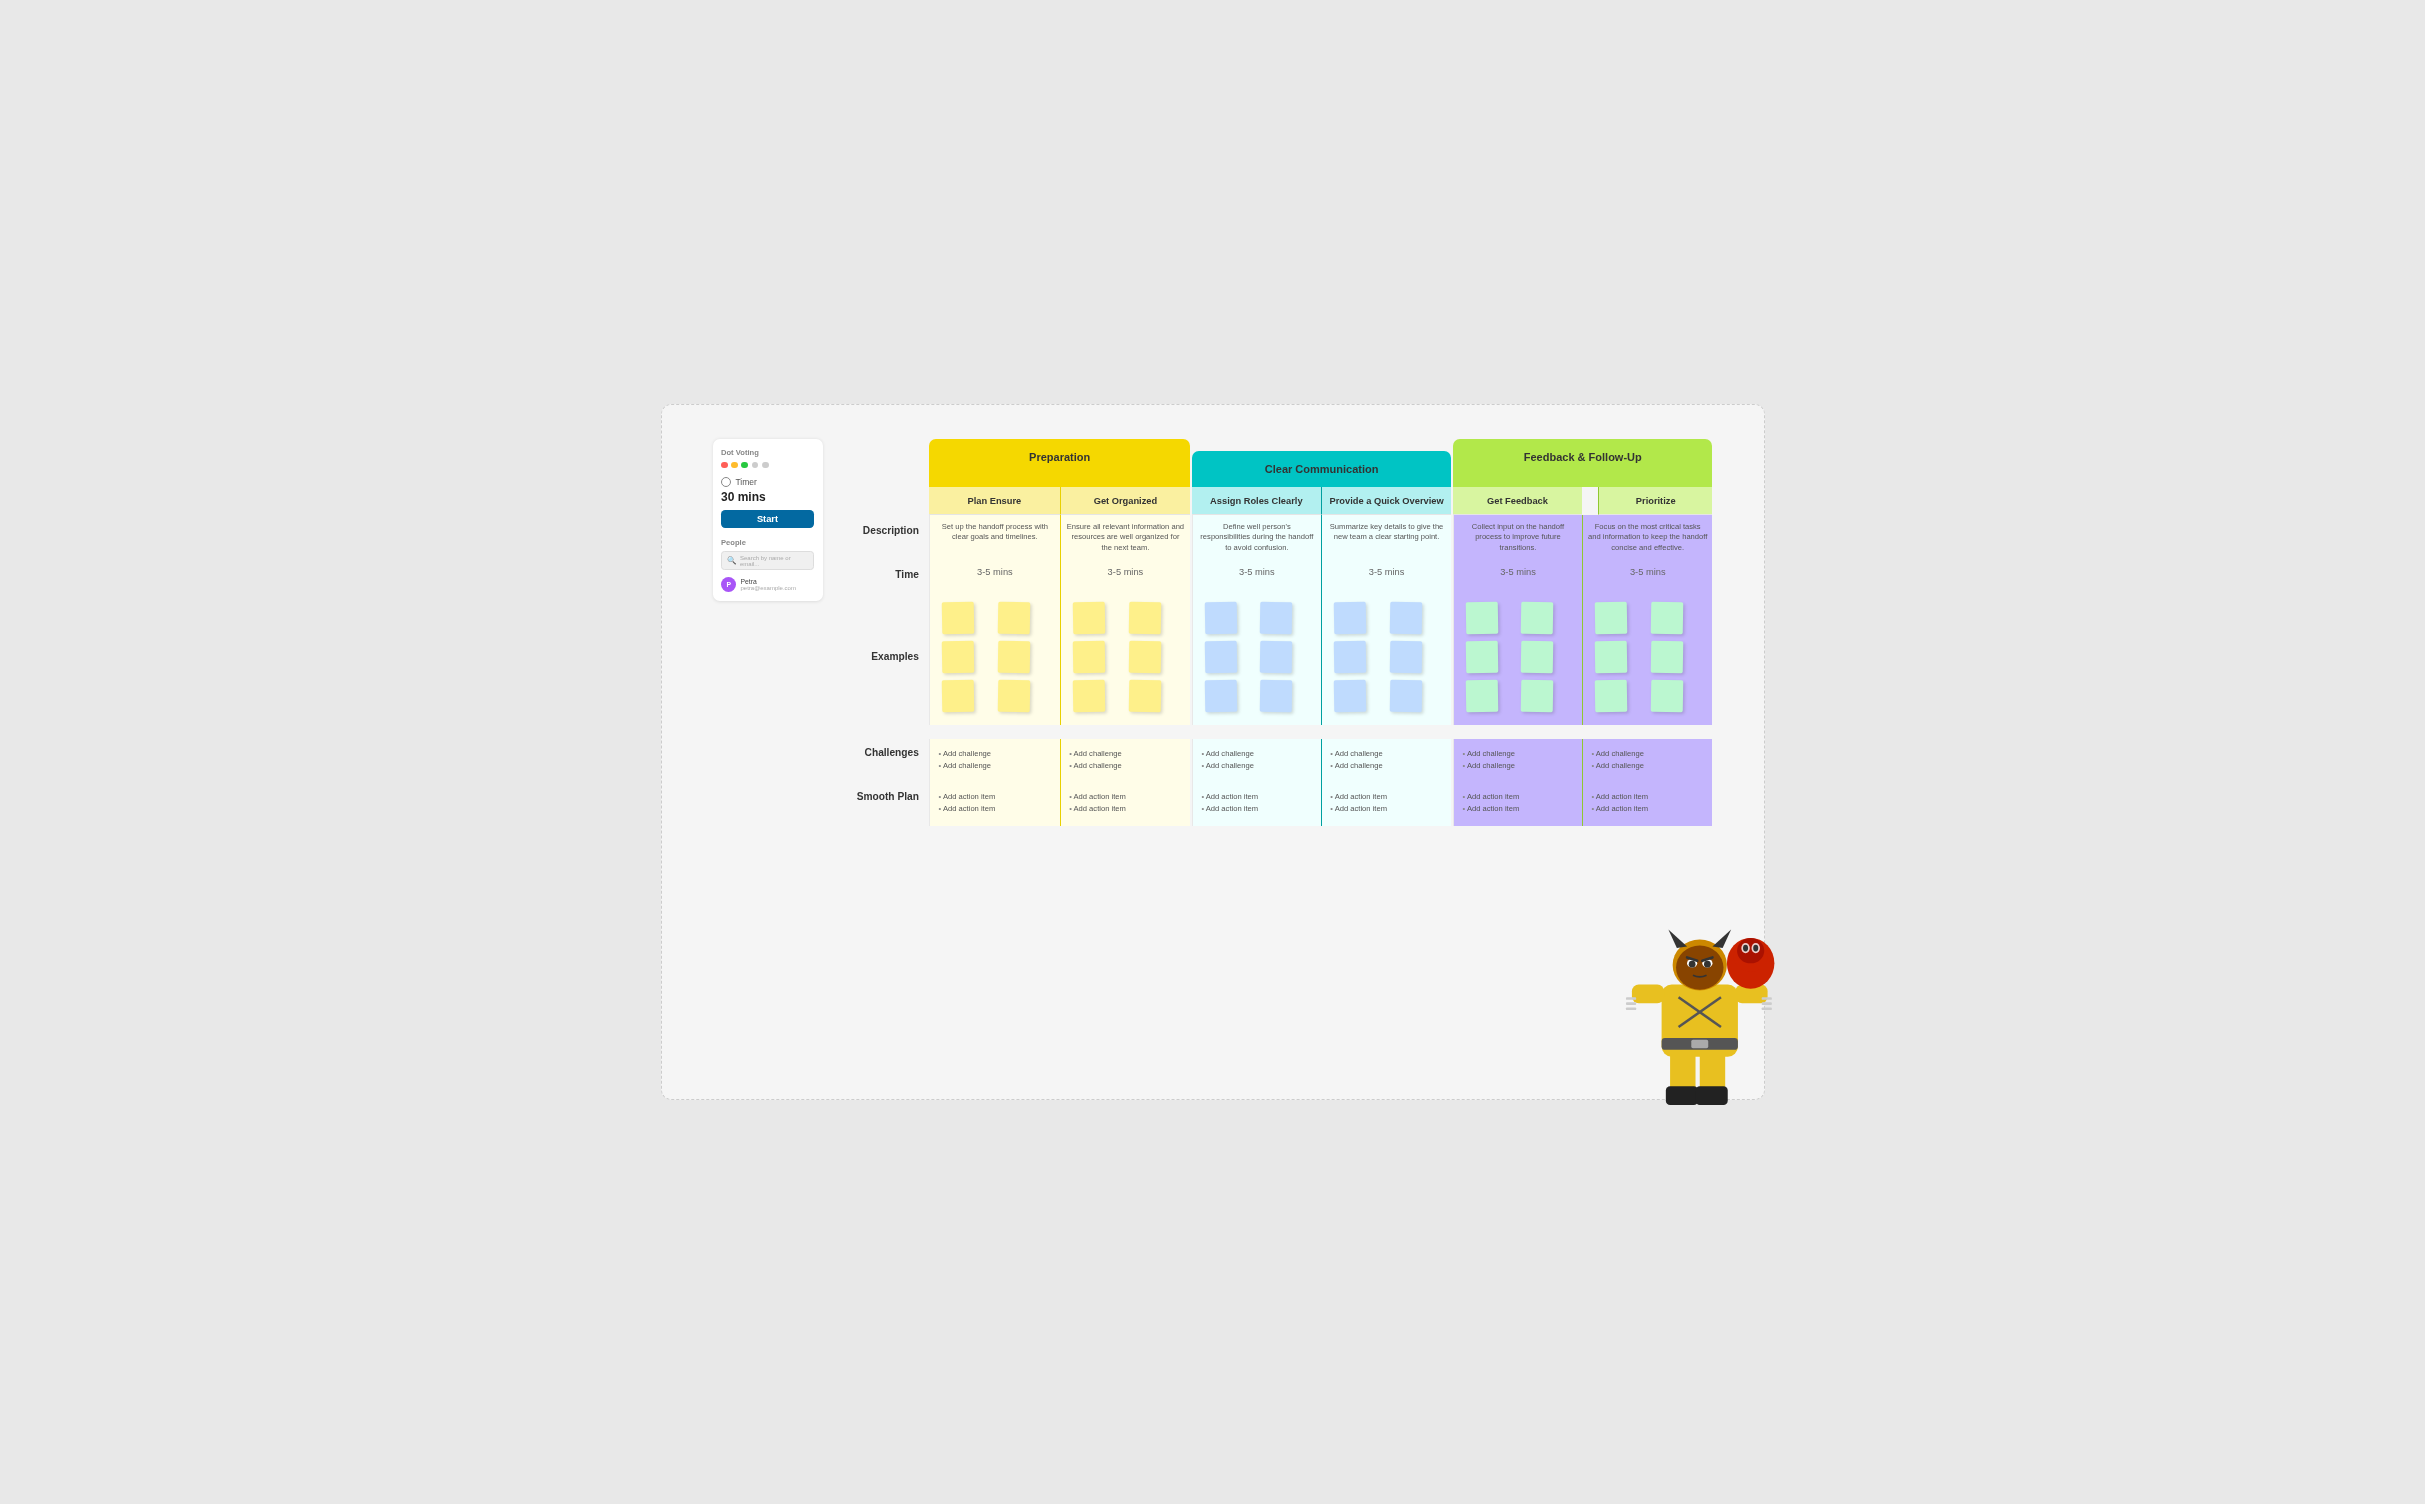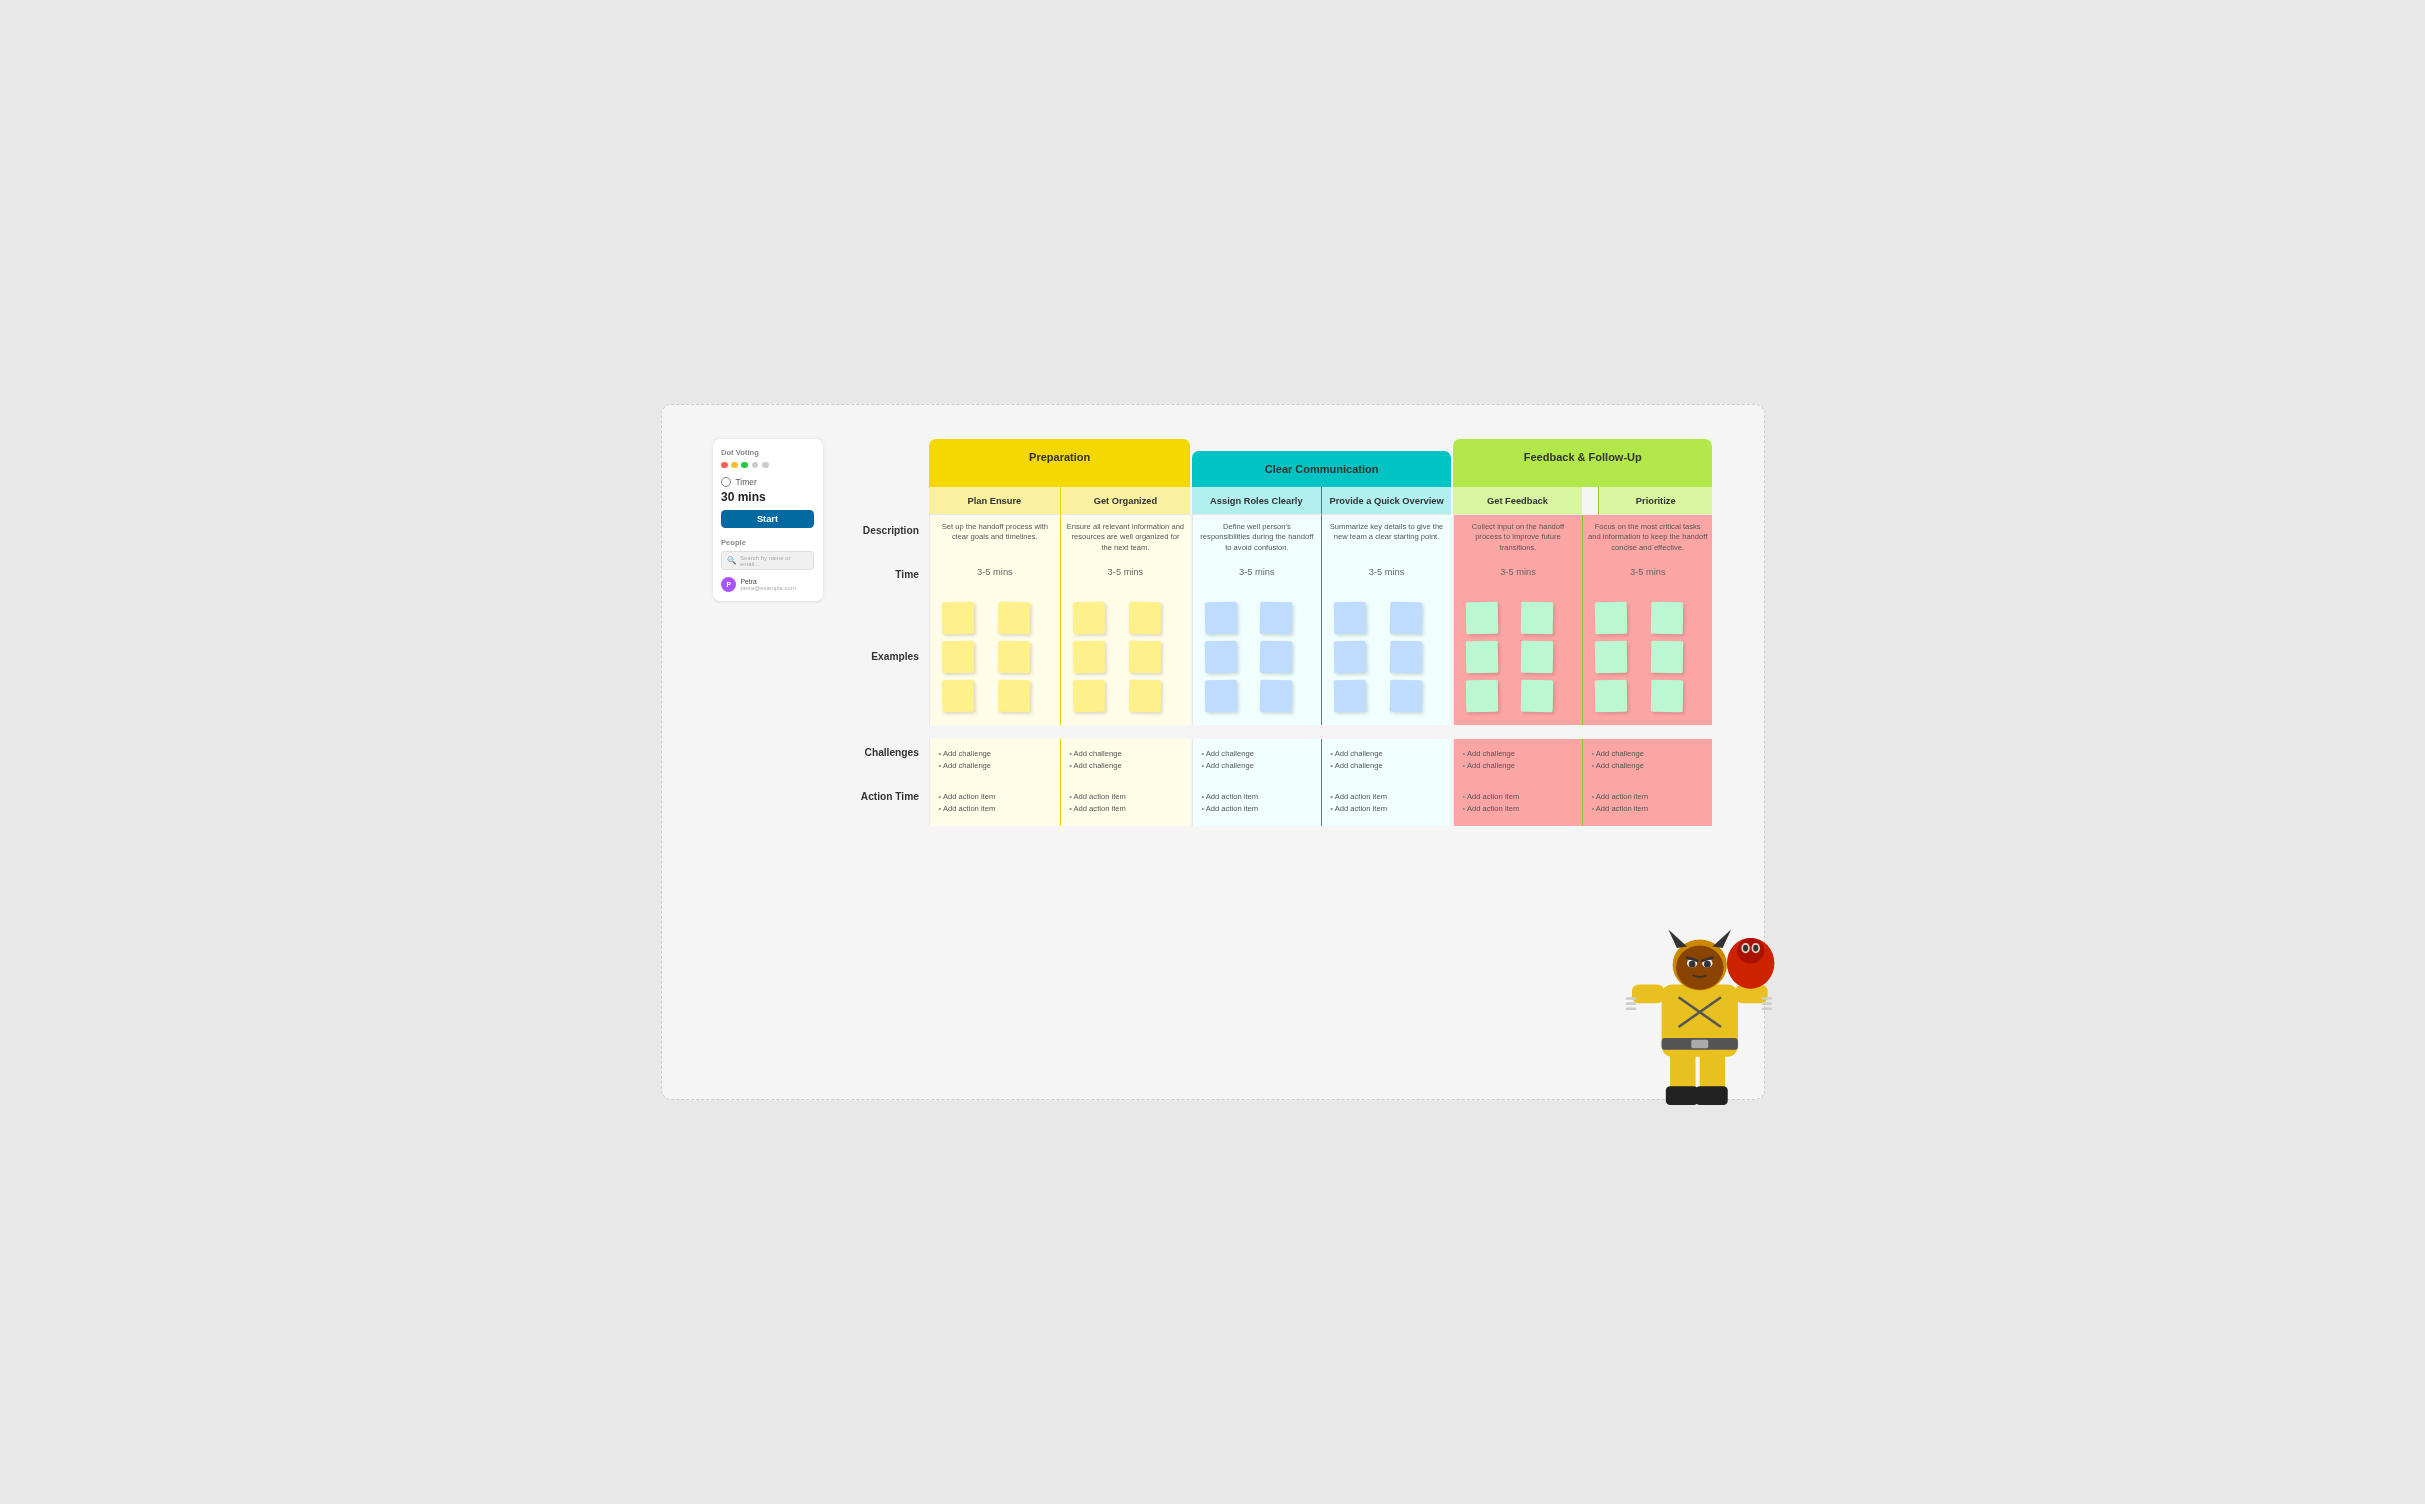--- a/index.html
+++ b/index.html
@@ -176,21 +176,21 @@
       justify-content: flex-end;
       padding-right: 10.2px;
     }
     .grid-cell {
       padding: 6.8px 5.1px;
       vertical-align: top;
       border-left: 0.8px solid #e8e8e8;
     }
     .grid-cell-prep { background: #fffde8; }
     .grid-cell-clear { background: #f0fffe; }
-    .grid-cell-feedback { background: #fca5a5; }
+    .grid-cell-feedback { background: #c4b5fd; }
     .desc-text {
       font-size: 7.6px;
       color: #555;
       text-align: center;
       line-height: 1.4;
     }
     .time-text {
       font-size: 9.3px;
       color: #666;
       text-align: center;
@@ -462,21 +462,21 @@
           </ul>
         </div>
         <div class="grid-cell grid-cell-feedback" style="border-left:1.7px solid #90c830;">
           <ul class="bullet-list">
             <li>Add challenge</li>
             <li>Add challenge</li>
           </ul>
         </div>
 
         <div class="row-header">
-          <span>Action Time</span>
+          <span>Smooth Plan</span>
         </div>
         <div class="grid-cell grid-cell-prep">
           <ul class="bullet-list">
             <li>Add action item</li>
             <li>Add action item</li>
           </ul>
         </div>
         <div class="grid-cell grid-cell-prep" style="border-left:1.7px solid #e8d000;">
           <ul class="bullet-list">
             <li>Add action item</li>

